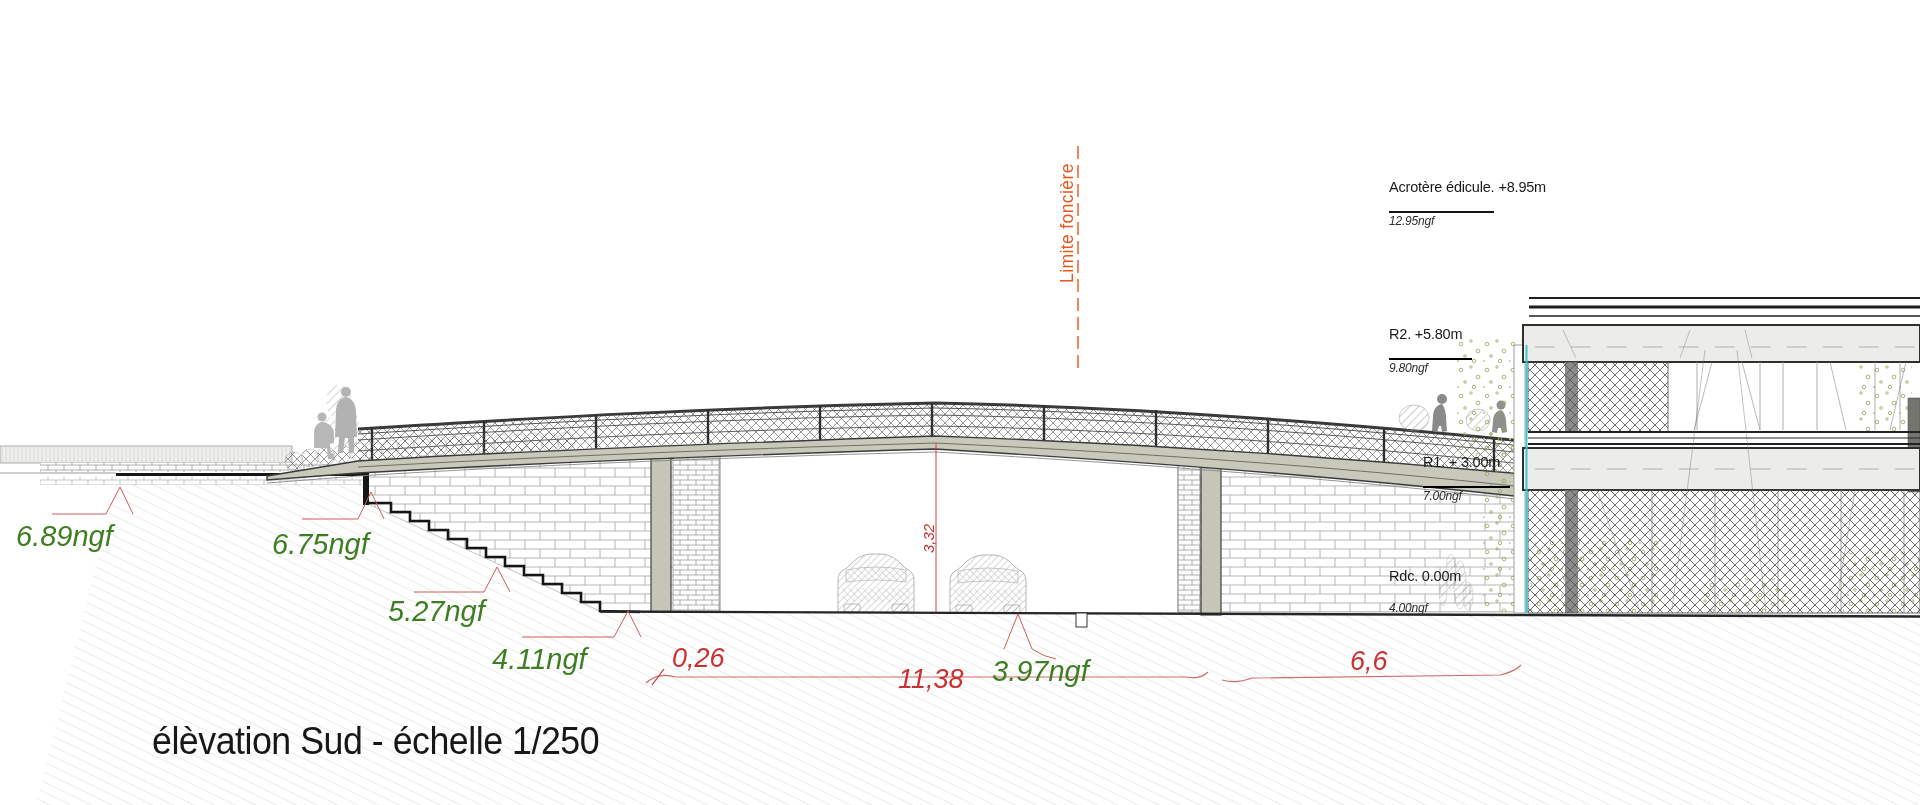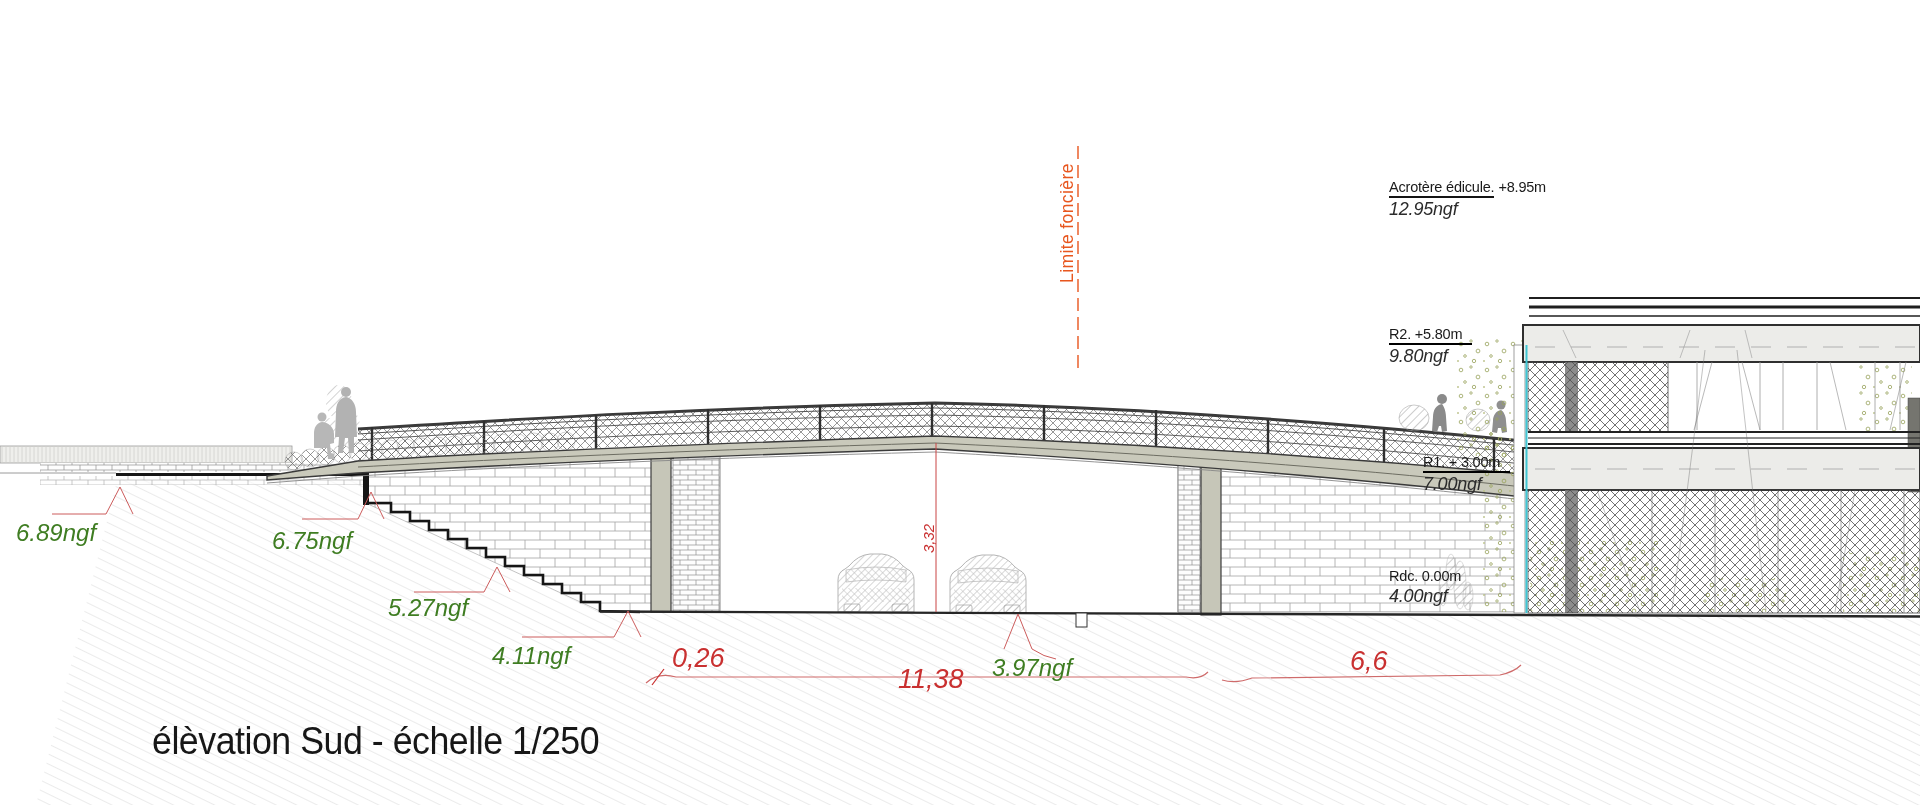--- a/index.html
+++ b/index.html
@@ -1,30 +1,30 @@
 <!DOCTYPE html>
 <html style="--elevation_green: #3f7d22; --dimension_red: #c93030; --property_line_orange: #e8561e; --deck_beige: #c9c9bb; --facade_cyan: #3fc6d4;"><head>
 <meta charset="utf-8">
 <style>
   html,body{margin:0;padding:0;background:#fff;}
   body{font-family:"Liberation Sans", sans-serif;}
   .canvas{position:relative;width:1920px;height:805px;background:#ffffff;overflow:hidden;}
   .canvas svg{position:absolute;left:0;top:0;}
   .lbl{position:absolute;white-space:nowrap;line-height:1.2;}
-  .green{color:var(--elevation_green,#3f7d22);font-style:italic;font-size:24px;}
+  .green{color:var(--elevation_green,#3f7d22);font-style:italic;font-size:29px;}
   .red{color:var(--dimension_red,#c93030);font-style:italic;font-size:27px;}
   .rot{transform-origin:0 0;transform:rotate(-90deg);}
   .orange{color:var(--property_line_orange,#e8561e);font-size:17.5px;letter-spacing:.4px;}
   .clearance{color:var(--dimension_red,#c93030);font-size:15px;font-style:italic;}
   .anno{color:#1a1a1a;font-size:14.5px;letter-spacing:-.2px;}
-  .anno .main{display:inline-block;padding-bottom:0;}
+  .anno .main{display:inline-block;padding-bottom:15px;}
   .anno.u-full .main{border-bottom:2px solid #000000;padding-right:10px;}
   .anno.u-part .main{border-bottom:2px solid #141414;}
   .anno .val{padding-left:4px;}
-  .anno .ngf{display:block;font-style:italic;color:#2b2b2b;font-size:18px;margin-top:1px;}
+  .anno .ngf{display:block;font-style:italic;color:#2b2b2b;font-size:12px;margin-top:1px;}
   .title{color:#171717;font-size:38px;letter-spacing:-.5px;transform:scaleX(.94);transform-origin:left;}
 </style>
 </head>
 <body>
 
 <div class="canvas">
 <svg width="1920" height="805" viewBox="0 0 1920 805">
   <defs>
     <pattern id="gh" width="9" height="9" patternUnits="userSpaceOnUse" patternTransform="rotate(-64)">
       <line x1="0" y1="0" x2="0" y2="9" stroke="#dbdbdb" stroke-width="1.1"></line>

